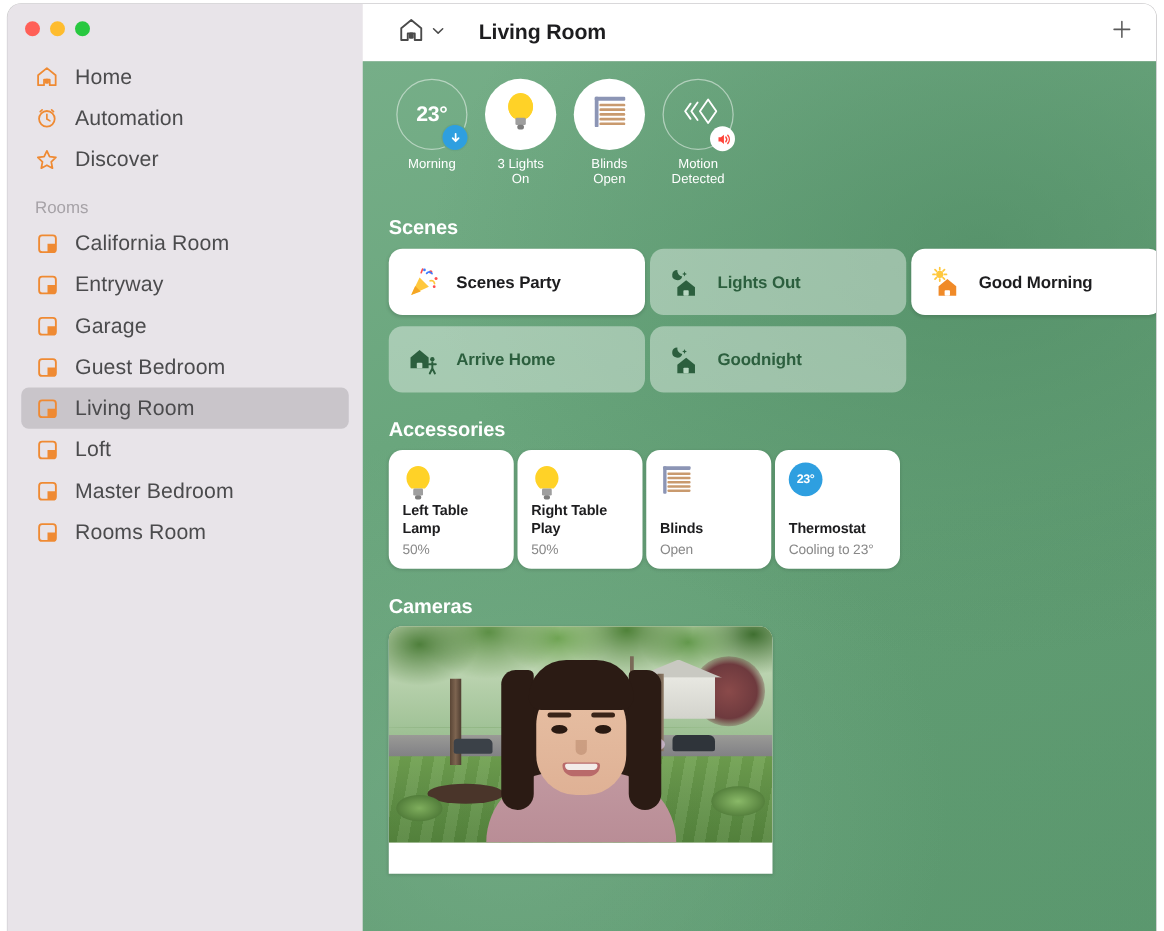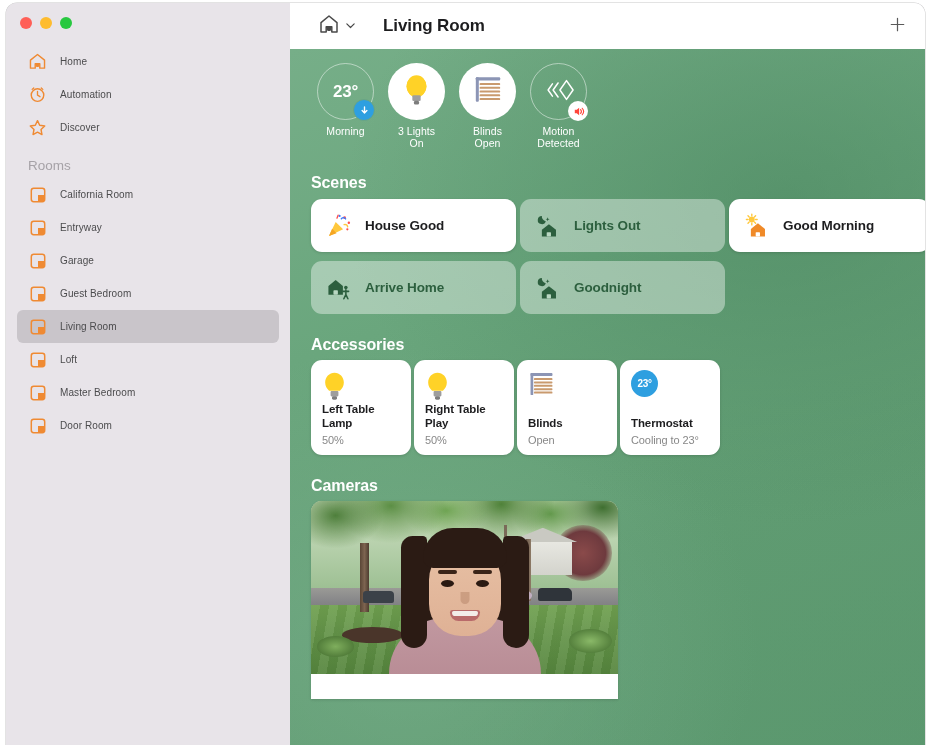--- a/index.html
+++ b/index.html
@@ -60,21 +60,21 @@
     align-items: center;
     height: 33px;
     margin: 0 11px;
     padding-left: 11px;
     border-radius: 6px;
     gap: 13px;
     cursor: default;
   }
   .sb-item.selected { background: #c9c5ca; }
   .sb-label {
-    font-size: 10px;
+    font-size: 17px;
     color: #4b4b4d;
     letter-spacing: 0.1px;
     white-space: nowrap;
     text-align: right;
   }
   .sb-icon {
     width: 19px; height: 19px;
     flex: 0 0 19px;
     display: flex;
     align-items: center;
@@ -480,21 +480,21 @@
         <span class="sb-label">Master Bedroom</span>
       </div>
 
       <div class="sb-item">
         <span class="sb-icon">
           <svg width="18" height="18" viewBox="0 0 18 18">
                 <rect x="2.3" y="2.3" width="13.4" height="13.4" rx="2.4" fill="none" stroke="#ef8a33" stroke-width="1.5"></rect>
                 <path d="M9 9h6.7v4.3a2.4 2.4 0 0 1-2.4 2.4H9z" fill="#ef8a33"></path>
               </svg>
         </span>
-        <span class="sb-label">Door Room</span>
+        <span class="sb-label">Rooms Room</span>
       </div>
 
     </div>
   </div>
 
   <div class="main">
 
     <div class="toolbar">
       <div class="tb-home">
         <span>
@@ -611,21 +611,21 @@
               <path d="M3.2 24.8 6.6 17l4.8 4.8z" fill="#f5a623"></path>
               <circle cx="20" cy="5" r="1.5" fill="#ff4d4d"></circle>
               <circle cx="24.6" cy="10.5" r="1.3" fill="#ff4d4d"></circle>
               <circle cx="14.6" cy="3.2" r="1.2" fill="#3b7dff"></circle>
               <circle cx="23" cy="17.6" r="1.2" fill="#ff4d4d"></circle>
               <path d="M16.5 6.2c1.6-1.8 3.6-1.6 4.6.2" fill="none" stroke="#3b7dff" stroke-width="1.5" stroke-linecap="round"></path>
               <path d="M19.5 12.5c2.2-.6 3.6.6 3.8 2.4" fill="none" stroke="#ffc83d" stroke-width="1.5" stroke-linecap="round"></path>
               <path d="M11.8 5.6 13 2.4" stroke="#ff4d4d" stroke-width="1.4" stroke-linecap="round"></path>
             </svg>
           </span>
-          <span class="scene-label">House Good</span>
+          <span class="scene-label">Scenes Party</span>
         </div>
 
         <div class="scene-card off">
           <span class="scene-icon">
             <svg width="26" height="26" viewBox="0 0 28 28">
               <path d="M7.4 3.2a4.4 4.4 0 1 0 4.2 5.6A5 5 0 0 1 7.4 3.2z" fill="#2c5f3e"></path>
               <path d="M13.6 4.6l.6 1.5 1.5.6-1.5.6-.6 1.5-.6-1.5-1.5-.6 1.5-.6z" fill="#2c5f3e"></path>
               <path d="M15 12 7.4 18v7.4h15.2V18z" fill="#2c5f3e"></path>
               <rect x="12.6" y="20.6" width="4.6" height="4.8" rx="0.8" fill="#b9d7c2"></rect>
             </svg>

